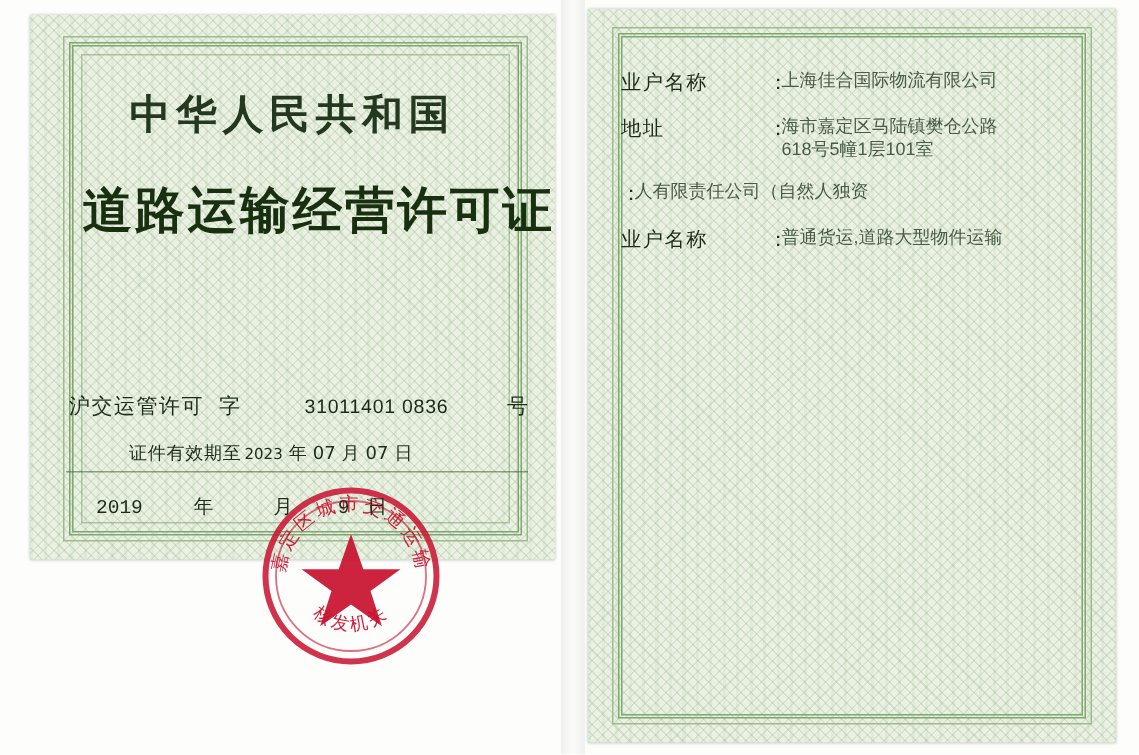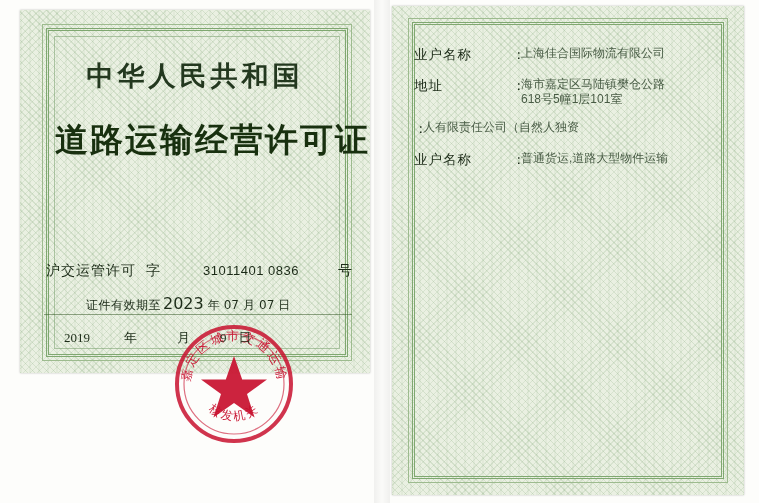--- a/index.html
+++ b/index.html
@@ -134,21 +134,21 @@
     top: 284px;
     display: flex;
     align-items: baseline;
     font-family: "DejaVu Serif", serif;
     font-size: 12px;
     color: #1d2c19;
     white-space: nowrap;
     margin-left: 26px;
   }
   #validity-row .v-label { letter-spacing: 0.5px; }
-  #validity-row .v-year { margin-left: 2px; font-family: "DejaVu Sans", sans-serif; font-size: 16px; text-align: center; }
+  #validity-row .v-year { margin-left: 2px; font-family: "DejaVu Sans", sans-serif; font-size: 10px; text-align: center; }
   #validity-row .v-unit { margin: 0 4px; }
   #validity-row .v-num { font-family: "DejaVu Sans", sans-serif; font-size: 12px; }
 
   #hr-line {
     position: absolute;
     left: 24px;
     right: 18px;
     top: 304px;
     height: 1px;
     background: rgba(60,95,45,0.55);
@@ -168,21 +168,21 @@
     position: absolute;
     left: 44px;
     right: 36px;
     bottom: 26px;
     display: flex;
     align-items: baseline;
     font-family: "DejaVu Serif", serif;
     font-size: 13px;
     color: #1d2c19;
   }
-  #issue-date-row .d-year { font-family: Liberation Serif, serif; }
+  #issue-date-row .d-year { font-family: Liberation Mono, monospace; }
   #issue-date-row .sp1 { width: 34px; }
   #issue-date-row .sp2 { width: 40px; }
   #issue-date-row .sp3 { width: 30px; }
 
   
   #right-page {
     left: 392px;
     top: 6px;
     width: 352px;
     height: 489px;

